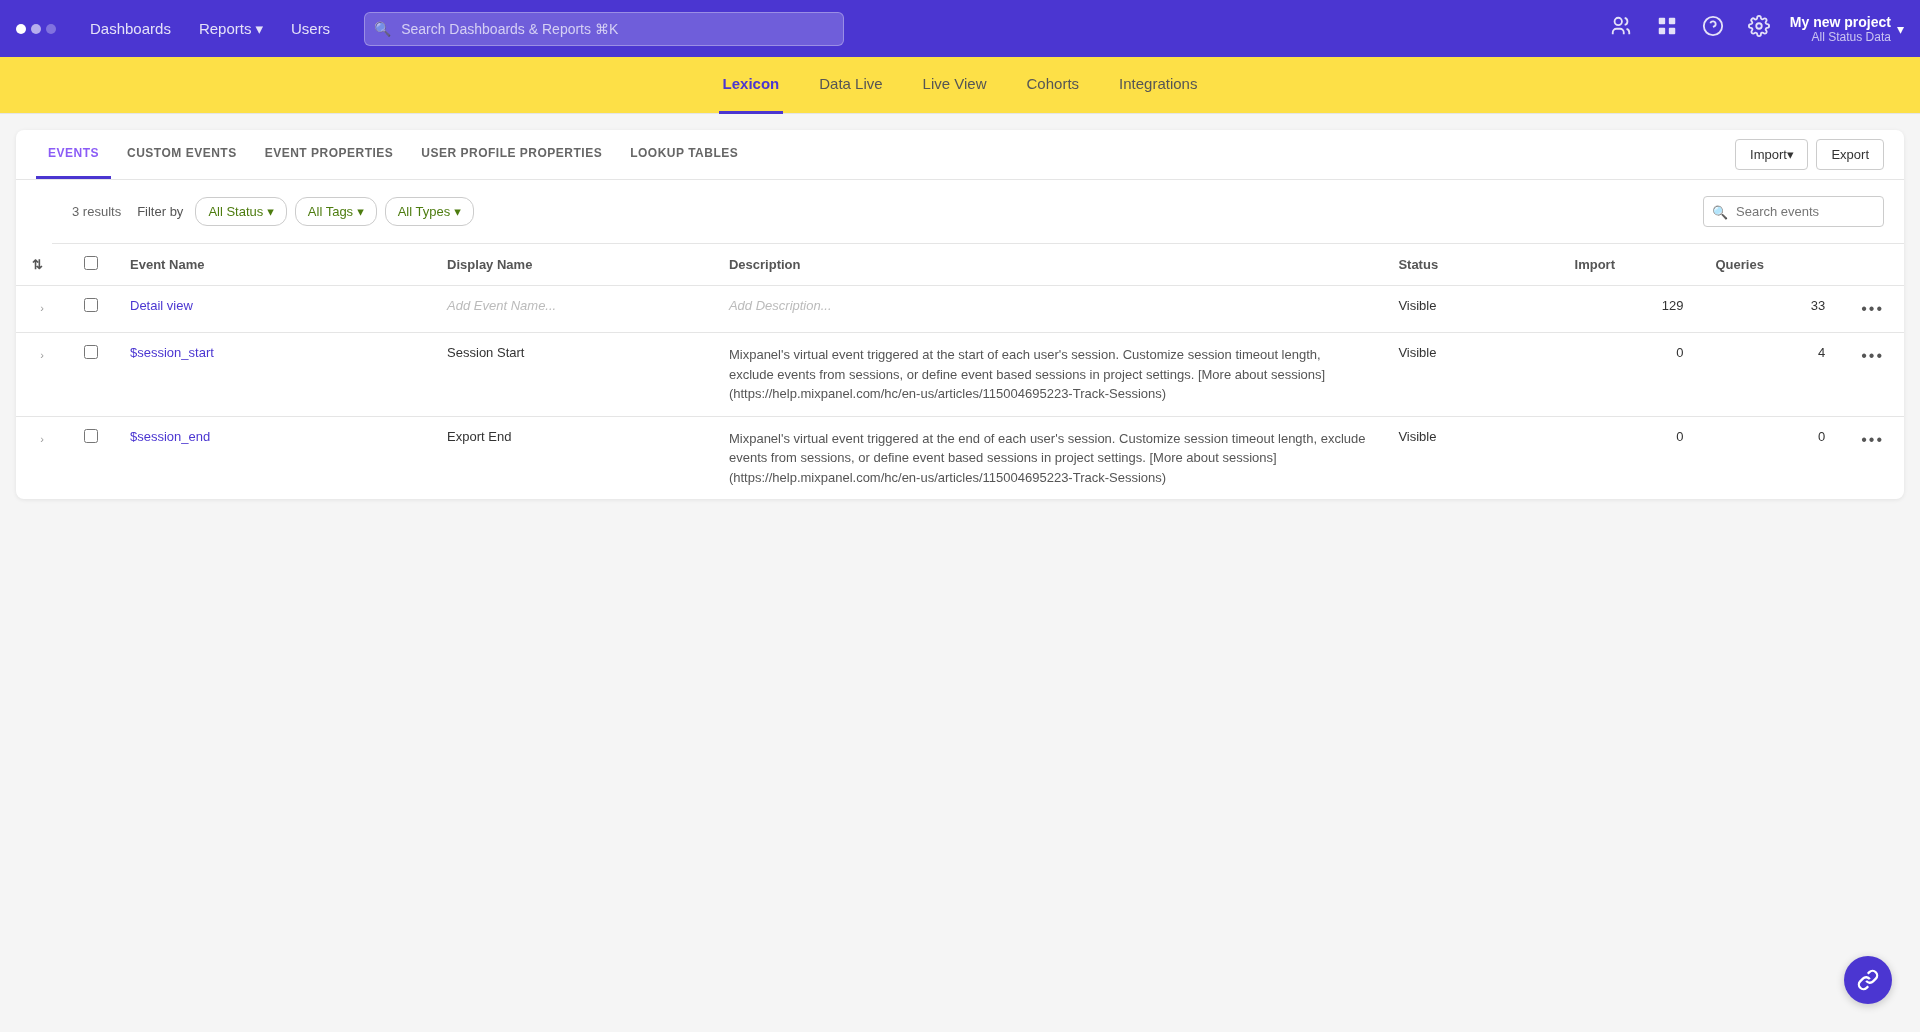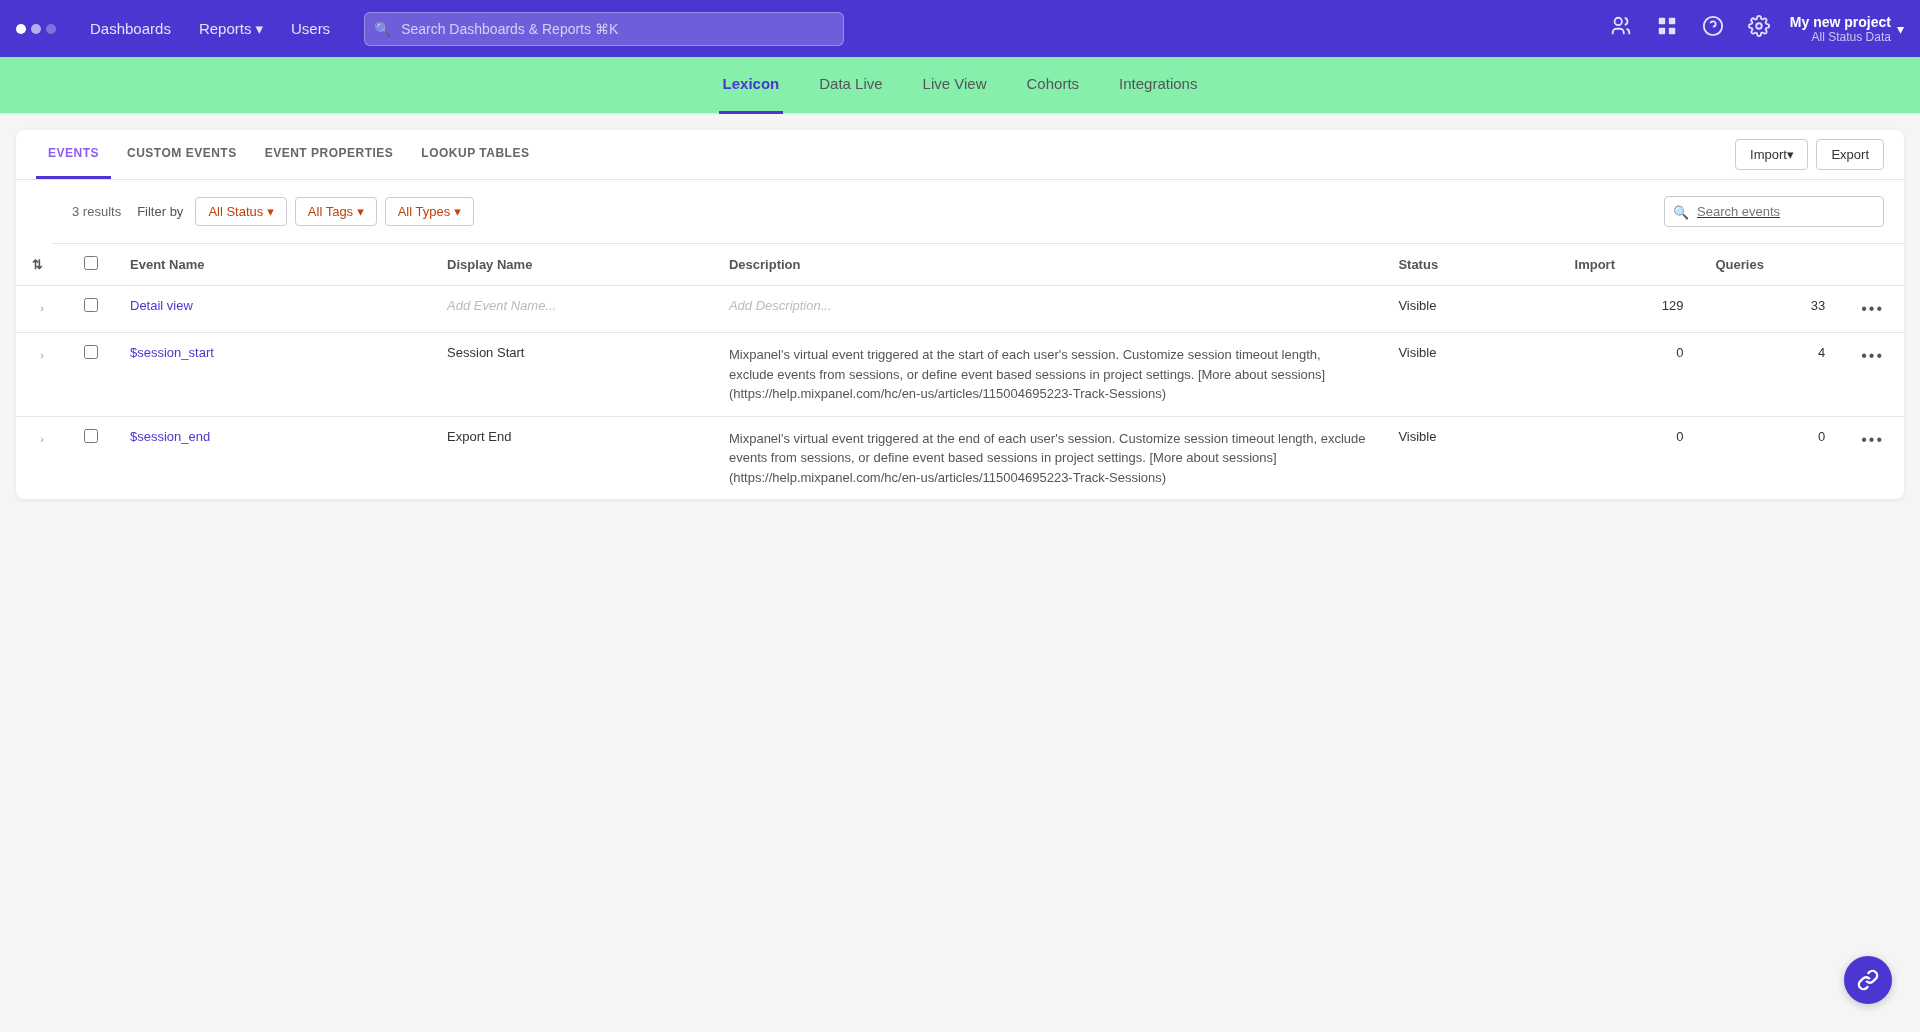--- a/index.html
+++ b/index.html
@@ -64,21 +64,21 @@
       padding: 4px;
       border-radius: 4px;
     }
     .nav-project { display: flex; align-items: center; gap: 6px; cursor: pointer; color: white; }
     .nav-project-text { text-align: right; }
     .nav-project-name { font-weight: 600; font-size: 14px; }
     .nav-project-sub { font-size: 12px; color: rgba(255,255,255,0.7); }
 
     
     .sub-nav {
-      background: #86efac;
+      background: #fde047;
       display: flex;
       align-items: center;
       justify-content: center;
       border-bottom: 1px solid #e5e5e5;
       height: 57px;
       gap: 32px;
     }
     .sub-nav-item {
       color: #555;
       font-size: 15px;
@@ -148,37 +148,36 @@
       padding: 16px 20px;
       gap: 8px;
       border-bottom: 1px solid #e5e5e5;
       margin-left: 36px;
     }
     .results-count { font-size: 13px; color: #666; margin-right: 8px; }
     .filter-label { font-size: 13px; color: #555; margin-right: 4px; }
     .filter-btn {
       background: white;
       border: 1px solid #ccc;
-      border-radius: 4px;
+      border-radius: 12px;
       padding: 6px 12px;
       font-size: 13px;
       cursor: pointer;
       display: flex; align-items: flex-start; gap: 4px;
-      color: #c2410c;
+      color: #4d7c0f;
     }
     .search-events-wrap { margin-left: auto; position: relative; }
     .search-events-wrap input {
       border: 1px solid #ccc;
       border-radius: 4px;
       padding: 7px 12px 7px 32px;
       font-size: 13px;
-      width: 220px;
+      width: 181px;
       outline: none;
       color: #333;
-      text-decoration: underline;
     }
     .search-events-wrap .s-ico {
       position: absolute; left: 9px; top: 50%; transform: translateY(-50%);
       color: #999; font-size: 13px;
     }
 
     
     .events-table { width: 100%; border-collapse: collapse; }
     .events-table th {
       text-align: left;
@@ -324,20 +323,21 @@
   <a class="sub-nav-item">Cohorts</a>
   <a class="sub-nav-item">Integrations</a>
 </nav>
 
 <div class="main-content">
 
   <div class="tabs-row">
     <div class="tab-item active">EVENTS</div>
     <div class="tab-item">CUSTOM EVENTS</div>
     <div class="tab-item">EVENT PROPERTIES</div>
+    <div class="tab-item">USER PROFILE PROPERTIES</div>
     <div class="tab-item">LOOKUP TABLES</div>
     <div class="tabs-actions">
       <button class="btn-import">
         <span>Import</span>
         <span>▾</span>
       </button>
       <button class="btn-export">Export</button>
     </div>
   </div>
 

